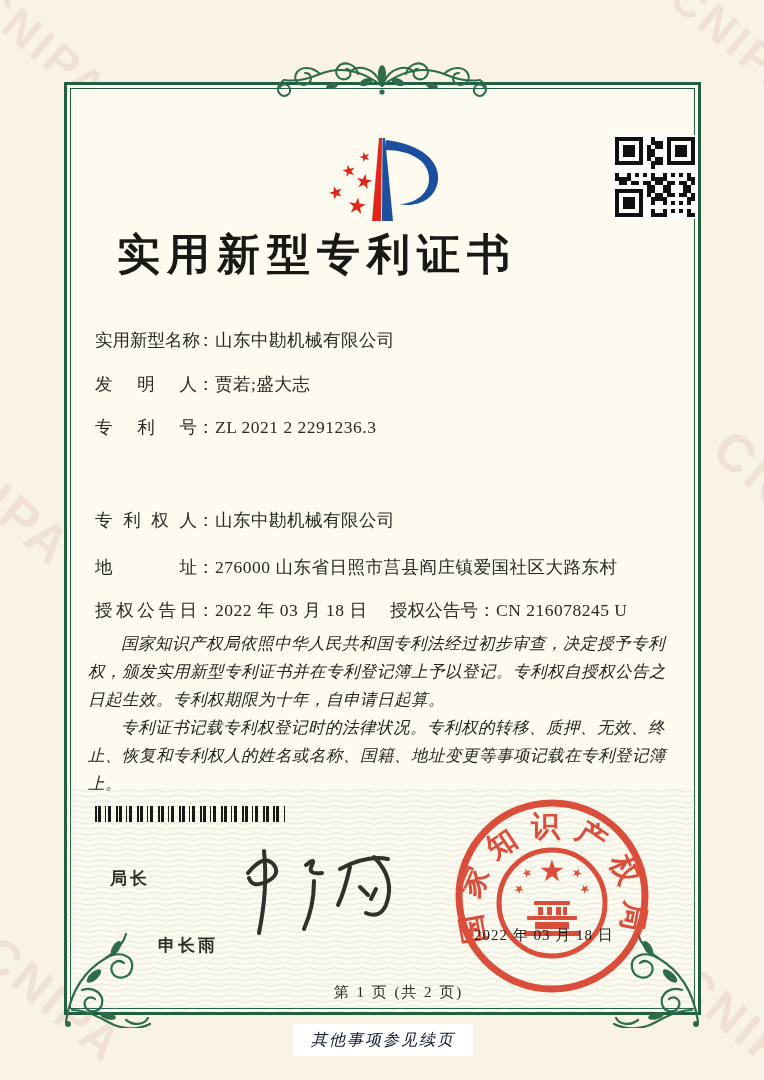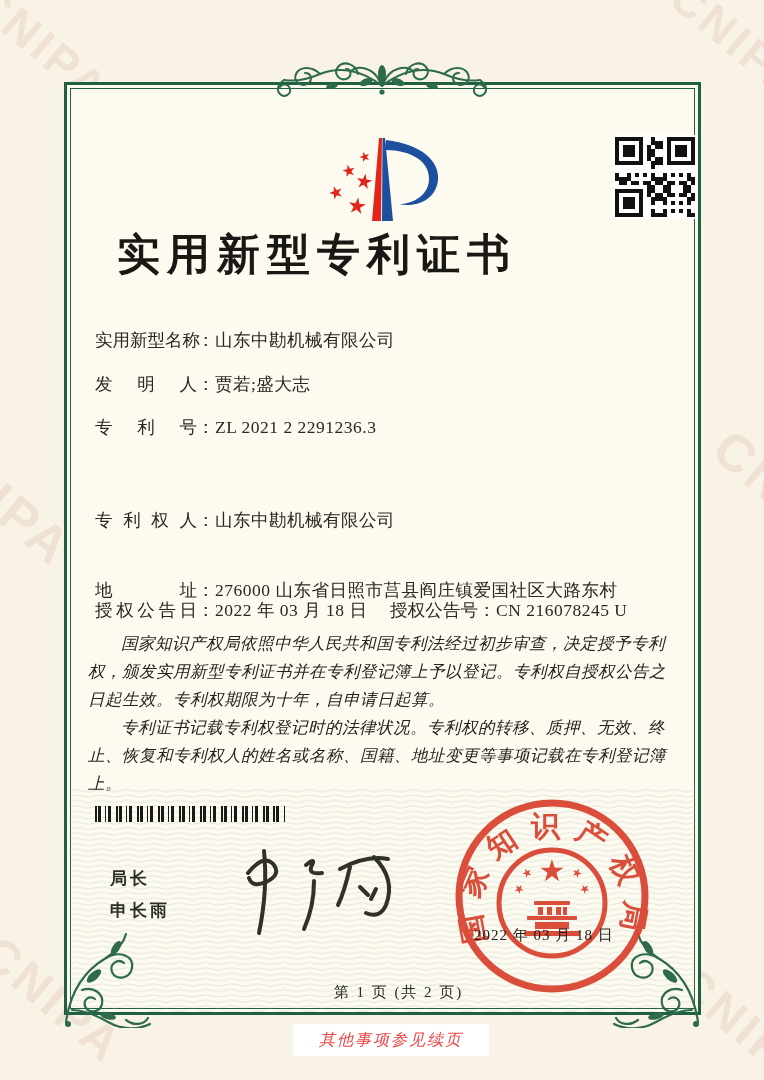--- a/index.html
+++ b/index.html
@@ -63,34 +63,34 @@
         #191917 0 2px, rgba(0,0,0,0) 2px 3px,
         #191917 3px 6px, rgba(0,0,0,0) 6px 10px,
         #191917 10px 11.5px, rgba(0,0,0,0) 11.5px 13px,
         #191917 13px 16px, rgba(0,0,0,0) 16px 21px);}
 
   
   .sig-label{position:absolute;left:110px;font-size:17px;z-index:4;color:#2d2d29;
       font-family:"Liberation Sans","DejaVu Sans",sans-serif;font-weight:600;
       letter-spacing:3px;}
   #sig-title{top:867px;}
-  #sig-name{top:899px;}
+  #sig-name{top:934px;margin-left:48px;}
   #signature{position:absolute;left:222px;top:843px;z-index:6;}
 
   
   #seal{position:absolute;left:452px;top:797px;z-index:5;opacity:0.93;}
   #seal-date{position:absolute;left:474px;top:926px;width:150px;z-index:6;
       font-size:15px;color:#1d1c1a;letter-spacing:1px;white-space:nowrap;}
 
   
   #page-info{position:absolute;left:64px;top:983px;width:637px;text-align:center;
       font-size:15px;color:#2a2a26;z-index:4;letter-spacing:2px;padding-left:16px;}
-  #footer-note{position:absolute;left:293px;top:1024px;width:196px;height:32px;
+  #footer-note{position:absolute;left:293px;top:1024px;width:180px;height:32px;
       background:#ffffff;z-index:4;text-align:center;line-height:32px;
-      font-size:16px;font-style:italic;color:#ef4444;letter-spacing:2px;}
+      font-size:16px;font-style:italic;color:#0f172a;letter-spacing:2px;}
 </style>
 </head>
 <body>
 
 <div id="page">
 
   <span class="wm wm1">CNIPA</span>
   <span class="wm wm2">CNIPA</span>
   <span class="wm wm3">CNIPA</span>
   <span class="wm wm4">CNIPA</span>
@@ -302,21 +302,21 @@
   </div>
   <div class="row" style="top:372px">
     <span class="flabel">发明人</span><span class="fcolon">：</span><span class="fvalue">贾若;盛大志</span>
   </div>
   <div class="row" style="top:415px">
     <span class="flabel">专利号</span><span class="fcolon">：</span><span class="fvalue">ZL 2021 2 2291236.3</span>
   </div>
   <div class="row" style="top:508px">
     <span class="flabel">专利权人</span><span class="fcolon">：</span><span class="fvalue">山东中勘机械有限公司</span>
   </div>
-  <div class="row" style="top:578px">
+  <div class="row" style="top:555px">
     <span class="flabel">地址</span><span class="fcolon">：</span><span class="fvalue">276000 山东省日照市莒县阎庄镇爱国社区大路东村</span>
   </div>
   <div class="row" style="top:598px">
     <span class="flabel">授权公告日</span><span class="fcolon">：</span><span class="fvalue">2022 年 03 月 18 日</span>
     <span class="pair2">
       <span class="flabel">授权公告号</span><span class="fcolon">：</span><span class="fvalue">CN 216078245 U</span>
     </span>
   </div>
 
   <div id="body-text">

